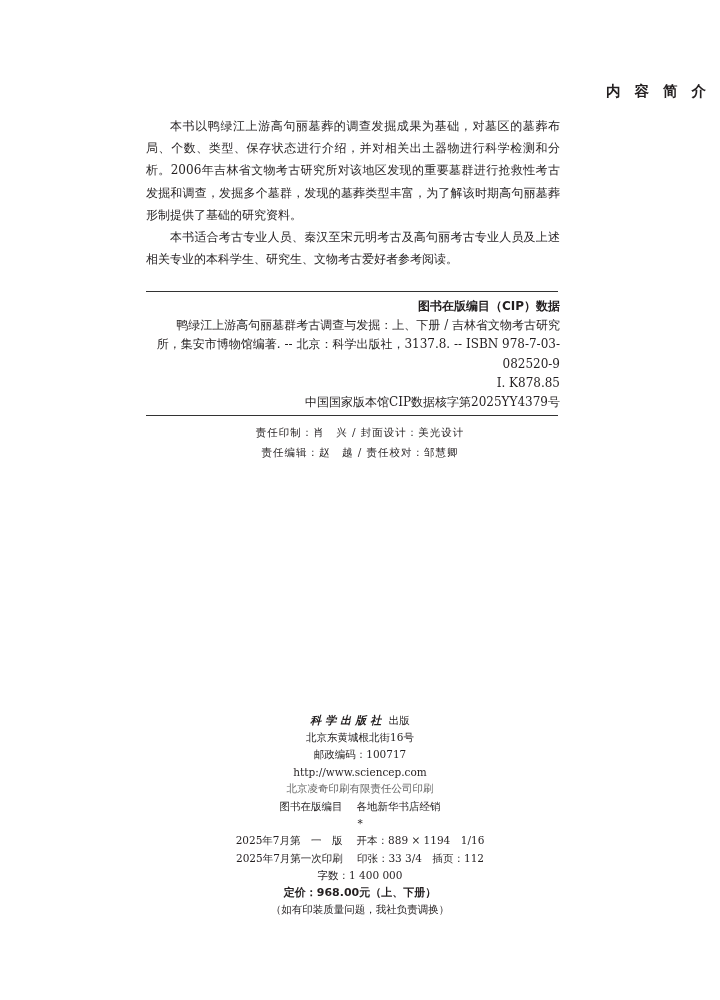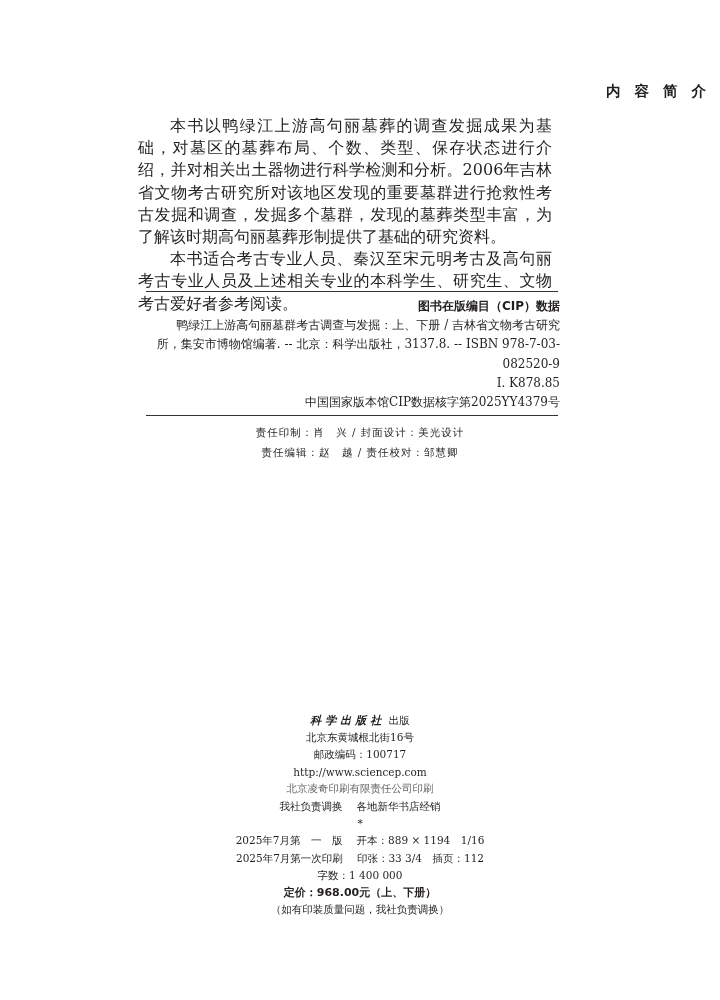--- a/index.html
+++ b/index.html
@@ -1,21 +1,21 @@
 <!DOCTYPE html>
 <html><head>
 <meta charset="utf-8">
 <style>
   html, body { margin: 0; padding: 0; background: #ffffff; }
   body { width: 720px; height: 1000px; position: relative; overflow: hidden;
          font-family: "DejaVu Serif", "Liberation Serif", serif; color: #231f20; }
   .abs { position: absolute; }
   .title { left: 0; width: 720px; top: 82px; text-align: right; font-family: "DejaVu Sans", sans-serif;
            font-weight: bold; font-size: 14.5px; letter-spacing: 14px; text-indent: 14px; }
-  .para { left: 138px; width: 414px; font-size: 16px; line-height: 22.2px; text-align: justify; }
+  .para { left: 146px; width: 414px; font-size: 12px; line-height: 22.2px; text-align: justify; }
   .para p { margin: 0; text-indent: 2em; }
   .hr { left: 146px; width: 412px; height: 0; border-top: 1px solid #333; }
   .cip { left: 146px; width: 414px; font-size: 12px; line-height: 19.2px; }
   .cip .head { font-family: "DejaVu Sans", sans-serif; font-weight: bold; padding-left: 2em; }
   .cip .ind { text-indent: 2em; margin: 0; }
   .cip .ind2 { padding-left: 2em; margin: 0; }
   .credits { left: 0; width: 720px; text-align: center; font-size: 10.5px; line-height: 20px; letter-spacing: 1px; }
   .pub { left: 0; width: 720px; text-align: center; font-size: 10.5px; line-height: 17.2px; }
   .pub .logo { font-weight: bold; font-style: italic; letter-spacing: 4px; font-size: 11px; }
   .pub .grey { color: #666; font-family: Liberation Mono, monospace; }
@@ -51,21 +51,21 @@
 <div class="abs pub" style="top:712px;">
   <div>
     <span class="logo">科学出版社</span>
     <span>出版</span>
   </div>
   <div>北京东黄城根北街16号</div>
   <div>邮政编码：100717</div>
   <div>http://www.sciencep.com</div>
   <div class="grey">北京凌奇印刷有限责任公司印刷</div>
   <div>
-    <span>我社负责调换</span><span class="sp"></span><span>各地新华书店经销</span>
+    <span>图书在版编目</span><span class="sp"></span><span>各地新华书店经销</span>
   </div>
   <div>*</div>
   <div>
     <span>2025年7月第　一　版</span><span class="sp"></span><span>开本：889 × 1194　1/16</span>
   </div>
   <div>
     <span>2025年7月第一次印刷</span><span class="sp"></span><span>印张：33 3/4　插页：112</span>
   </div>
   <div>字数：1 400 000</div>
   <div class="price">定价：968.00元（上、下册）</div>

